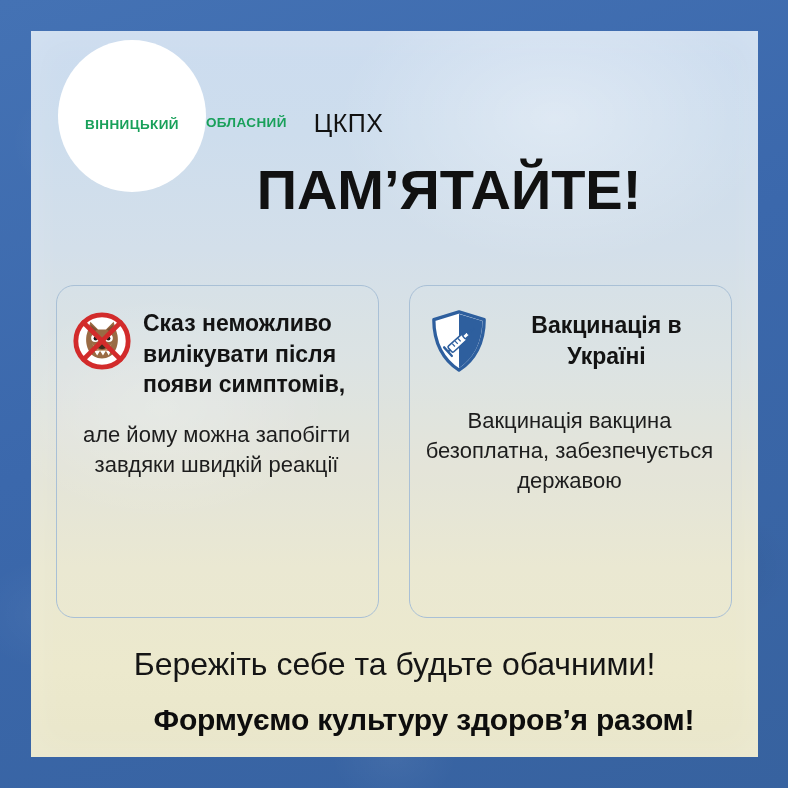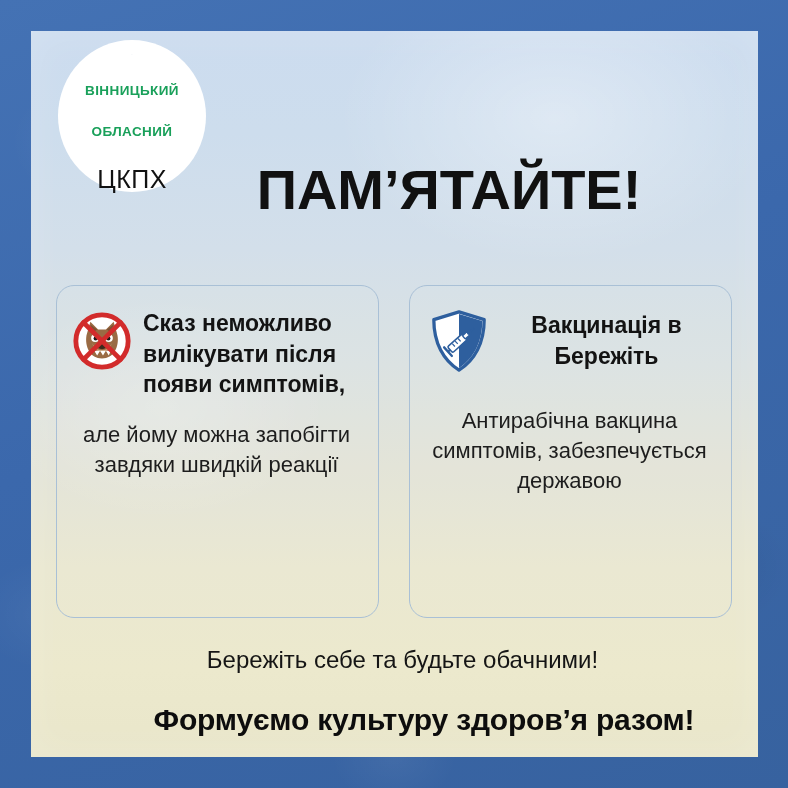--- a/index.html
+++ b/index.html
@@ -66,21 +66,21 @@
   
   #logo-badge {
     position: absolute;
     left: 27px;
     top: 9px;
     width: 148px;
     height: 152px;
     border-radius: 50%;
     background: #ffffff;
     display: flex;
-    flex-direction: column;
+    flex-direction: row;
     align-items: center;
     justify-content: flex-start;
     padding-top: 14px;
     box-sizing: border-box;
     z-index: 5;
     gap: 27px;
   }
   #logo-mark { width: 62px; height: 62px; display: block; }
   .logo-line {
     font-weight: bold;
@@ -156,25 +156,25 @@
   
   #card-rabies .card-head-text { text-align: left; padding-right: 2px; }
   #card-rabies .card-body { margin-top: 20px; }
   #card-vaccine .card-head { padding-left: 6px; }
   #card-vaccine .card-head-text { margin-top: 2px; }
   #card-vaccine .card-body { margin-top: 30px; }
 
   
   #footer-1 {
     position: absolute;
-    left: 8px;
+    left: 0;
     top: 615px;
     width: 727px;
     text-align: center;
-    font-size: 24px;
+    font-size: 32px;
     color: #151515;
   }
   #footer-2 {
     position: absolute;
     left: 0;
     top: 672px;
     width: 786px;
     text-align: center;
     font-size: 30px;
     font-weight: bold;
@@ -250,23 +250,23 @@
                 <rect x="35.2" y="30.4" width="6" height="4.4" rx="1" fill="#ffffff" stroke="#2e5f9e" stroke-width="1.4"></rect>
                 <line x1="41" y1="32.6" x2="48.5" y2="32.6" stroke="#2e5f9e" stroke-width="1.8" stroke-linecap="round"></line>
                 <line x1="13.2" y1="26.6" x2="13.2" y2="38.6" stroke="#2e5f9e" stroke-width="2.4" stroke-linecap="round"></line>
                 <line x1="13.2" y1="32.6" x2="16.4" y2="32.6" stroke="#2e5f9e" stroke-width="2.2"></line>
                 <line x1="22" y1="29.4" x2="22" y2="33.4" stroke="#2e5f9e" stroke-width="1.3"></line>
                 <line x1="26" y1="29.4" x2="26" y2="33.4" stroke="#2e5f9e" stroke-width="1.3"></line>
                 <line x1="30" y1="29.4" x2="30" y2="33.4" stroke="#2e5f9e" stroke-width="1.3"></line>
               </g>
             </svg>
           </span>
-          <span class="card-head-text">Вакцинація в Бережіть</span>
+          <span class="card-head-text">Вакцинація в Україні</span>
         </div>
-        <div class="card-body">Антирабічна вакцина симптомів, забезпечується державою</div>
+        <div class="card-body">Вакцинація вакцина безоплатна, забезпечується державою</div>
       </div>
 
     </div>
 
     <div id="footer-1">Бережіть себе та будьте обачними!</div>
     <div id="footer-2">Формуємо культуру здоров’я разом!</div>
 
   </div>
 </div>
 

